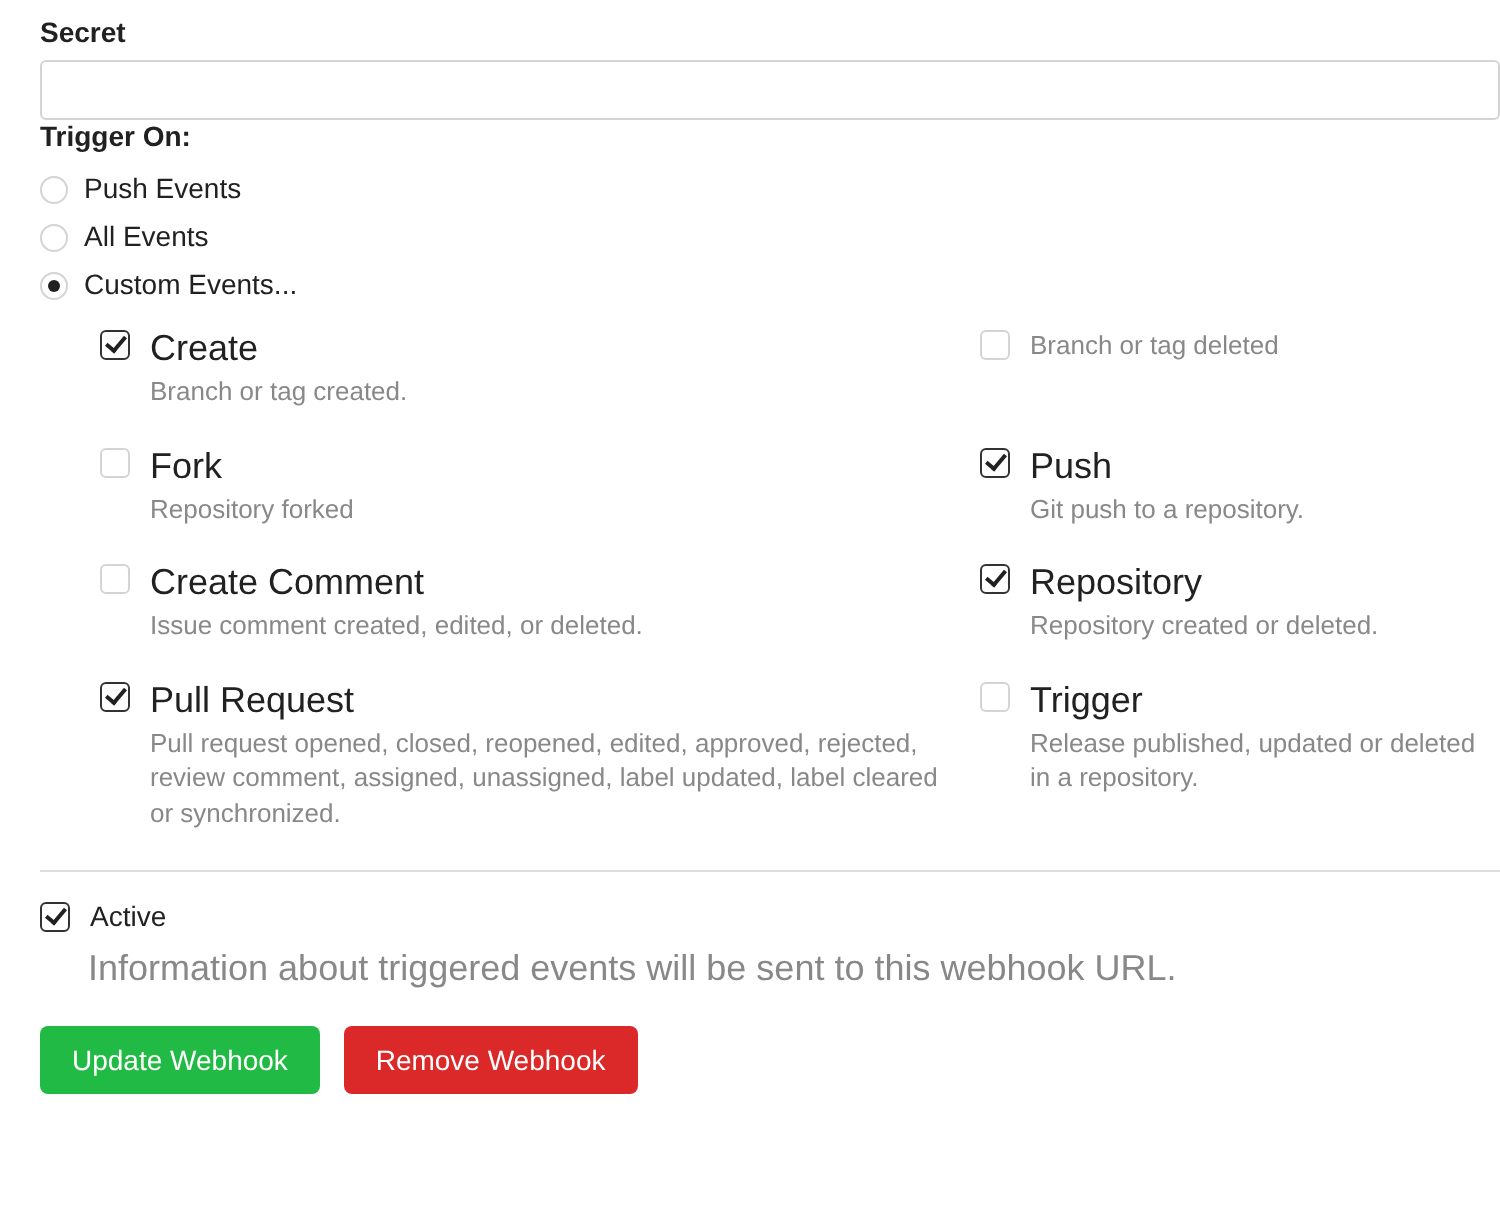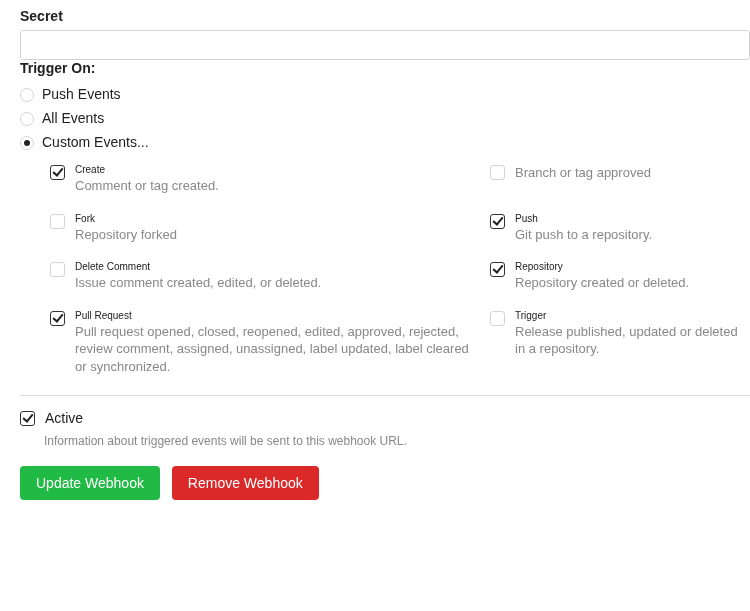--- a/index.html
+++ b/index.html
@@ -80,36 +80,36 @@
     column-gap: 10px;
     row-gap: 18px;
     padding: 10px 0 20px 30px;
   }
   .event-item {
     display: flex;
     align-items: flex-start;
   }
   .event-text { flex: 1; }
   .event-title {
-    font-size: 10px;
+    font-size: 18px;
     color: #212121;
     margin-bottom: 2px;
   }
   .event-desc {
     font-size: 13px;
     color: #888;
     line-height: 1.35;
   }
   .divider {
     border: none;
     border-top: 1px solid #dedede;
     margin: 0 0 10px 0;
   }
   .active-desc {
-    font-size: 12px;
+    font-size: 18px;
     color: #888;
     margin: 4px 0 18px 24px;
   }
   .btn {
     display: inline-block;
     padding: 9px 16px;
     border-radius: 4px;
     font-size: 14px;
     border: none;
     cursor: pointer;
@@ -142,47 +142,47 @@
     <span class="radio-outer checked"></span>
     <span class="radio-label">Custom Events...</span>
   </div>
 </div>
 
 <div class="events-grid">
   <div class="event-item">
     <span class="checkbox checked"></span>
     <div class="event-text">
       <div class="event-title">Create</div>
-      <div class="event-desc">Comment or tag created.</div>
-    </div>
-  </div>
-  <div class="event-item">
-    <span class="checkbox"></span>
-    <div class="event-text">
-      <div class="event-desc">Branch or tag approved</div>
+      <div class="event-desc">Branch or tag created.</div>
+    </div>
+  </div>
+  <div class="event-item">
+    <span class="checkbox"></span>
+    <div class="event-text">
+      <div class="event-desc">Branch or tag deleted</div>
     </div>
   </div>
   <div class="event-item">
     <span class="checkbox"></span>
     <div class="event-text">
       <div class="event-title">Fork</div>
       <div class="event-desc">Repository forked</div>
     </div>
   </div>
   <div class="event-item">
     <span class="checkbox checked"></span>
     <div class="event-text">
       <div class="event-title">Push</div>
       <div class="event-desc">Git push to a repository.</div>
     </div>
   </div>
   <div class="event-item">
     <span class="checkbox"></span>
     <div class="event-text">
-      <div class="event-title">Delete Comment</div>
+      <div class="event-title">Create Comment</div>
       <div class="event-desc">Issue comment created, edited, or deleted.</div>
     </div>
   </div>
   <div class="event-item">
     <span class="checkbox checked"></span>
     <div class="event-text">
       <div class="event-title">Repository</div>
       <div class="event-desc">Repository created or deleted.</div>
     </div>
   </div>

